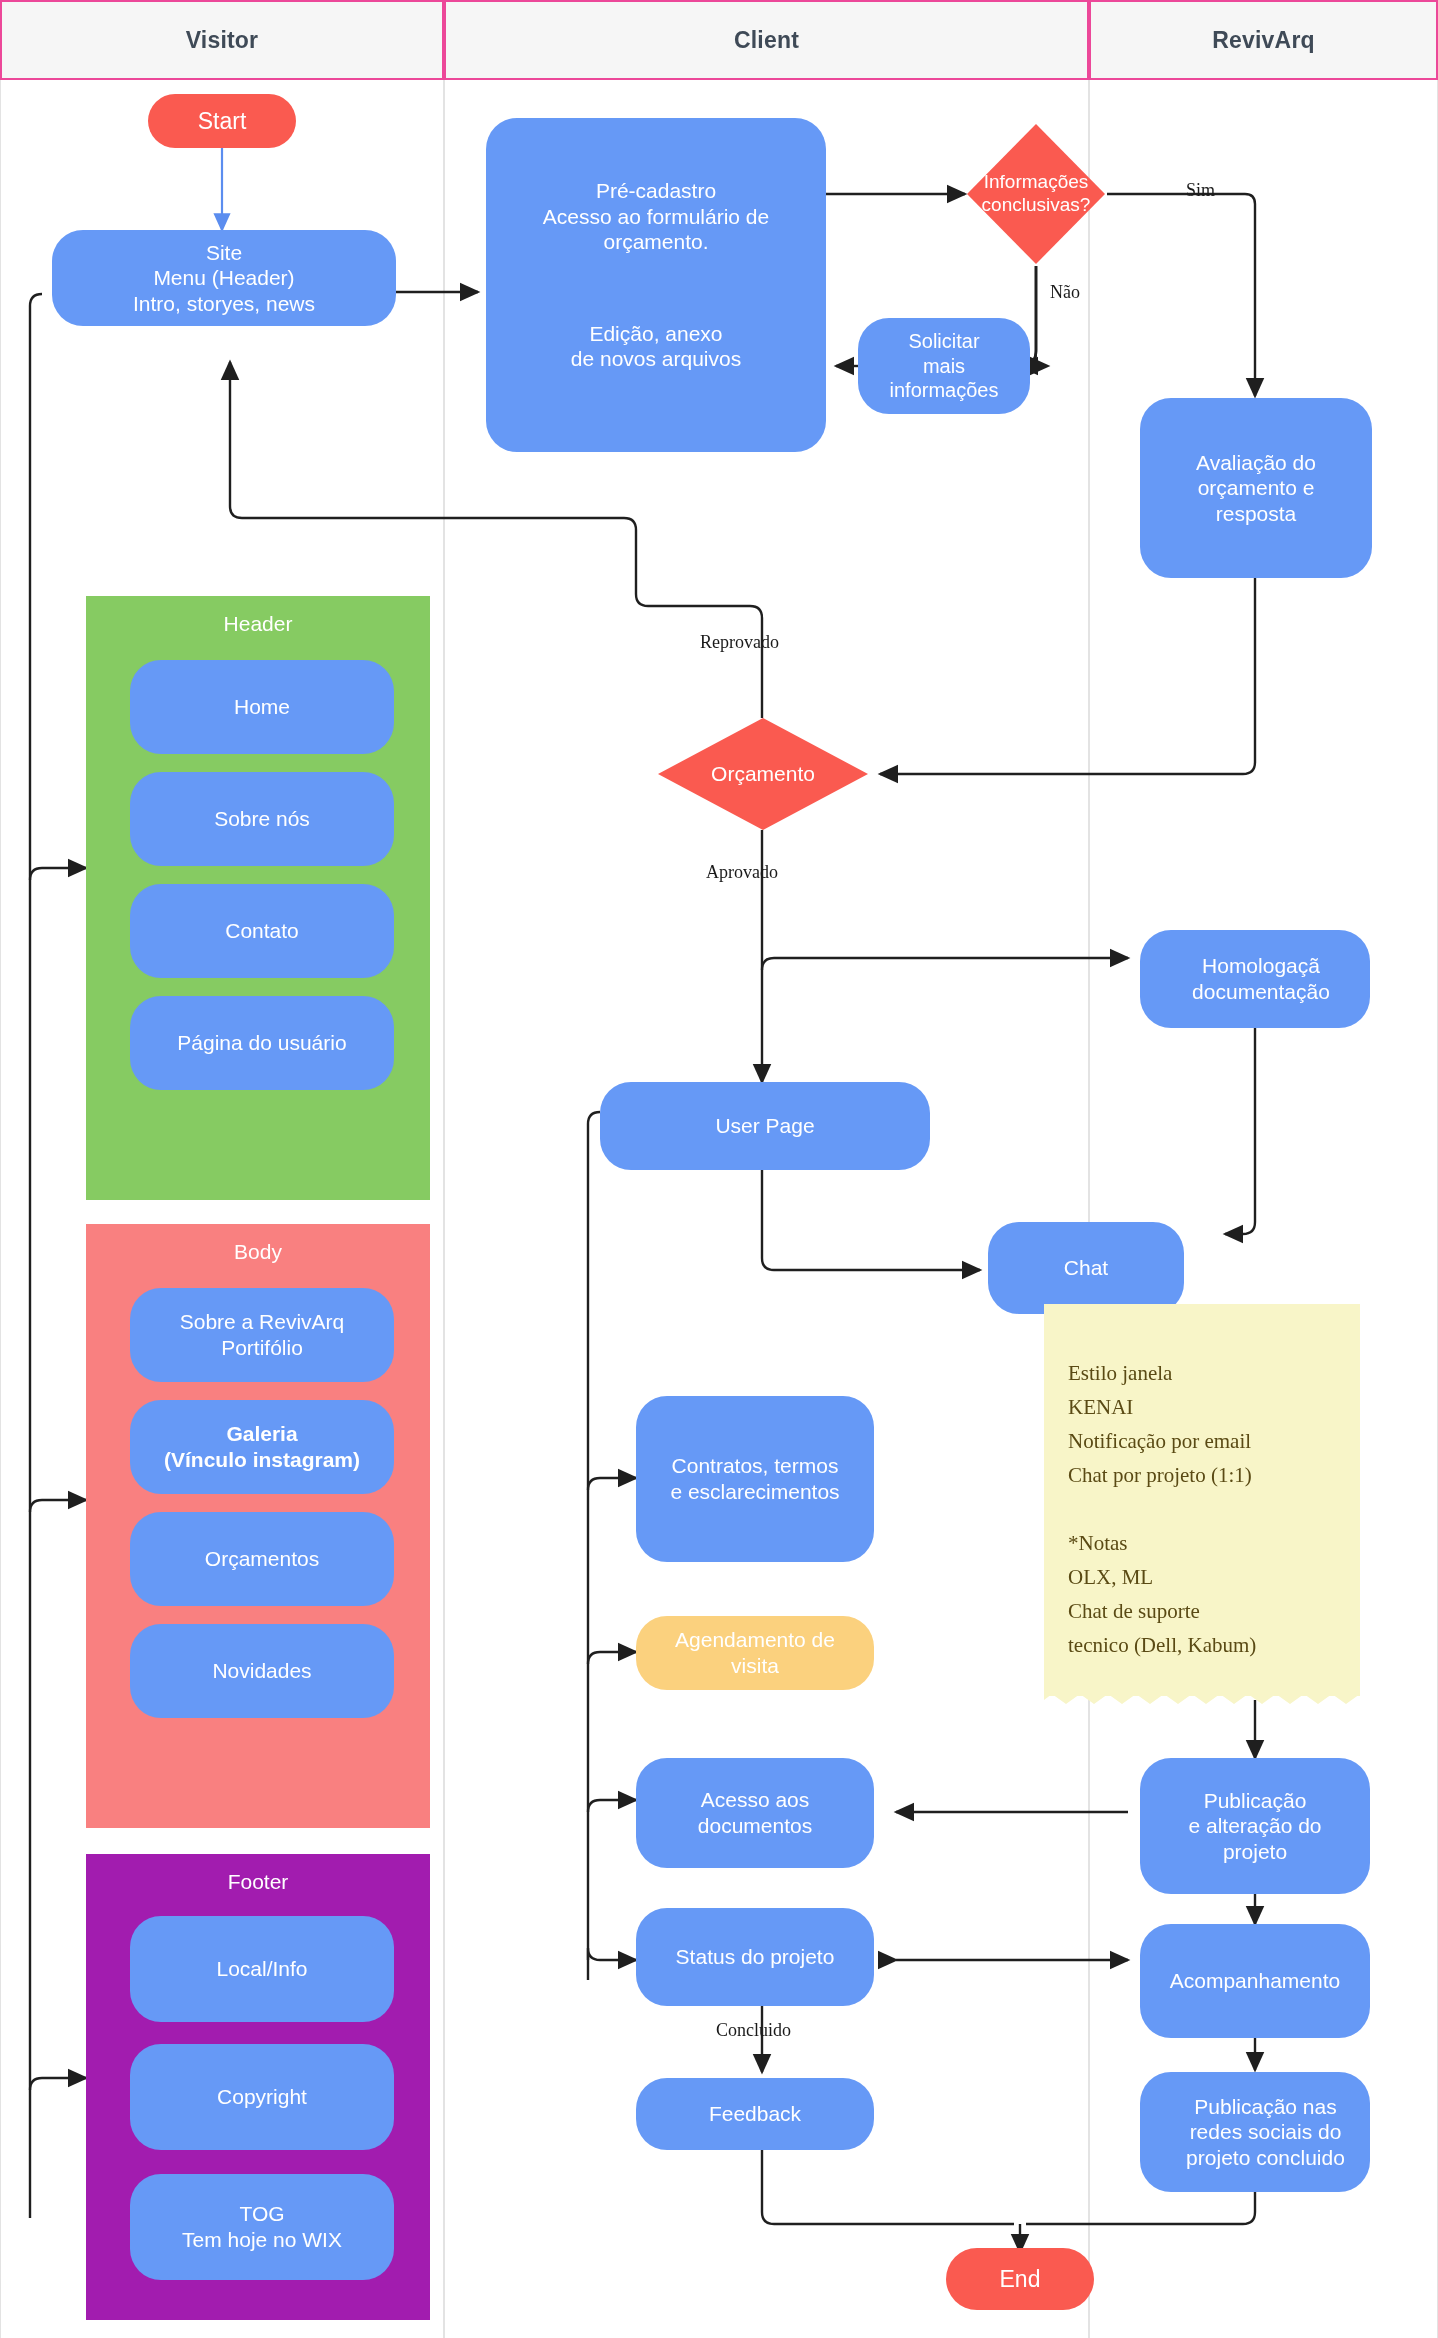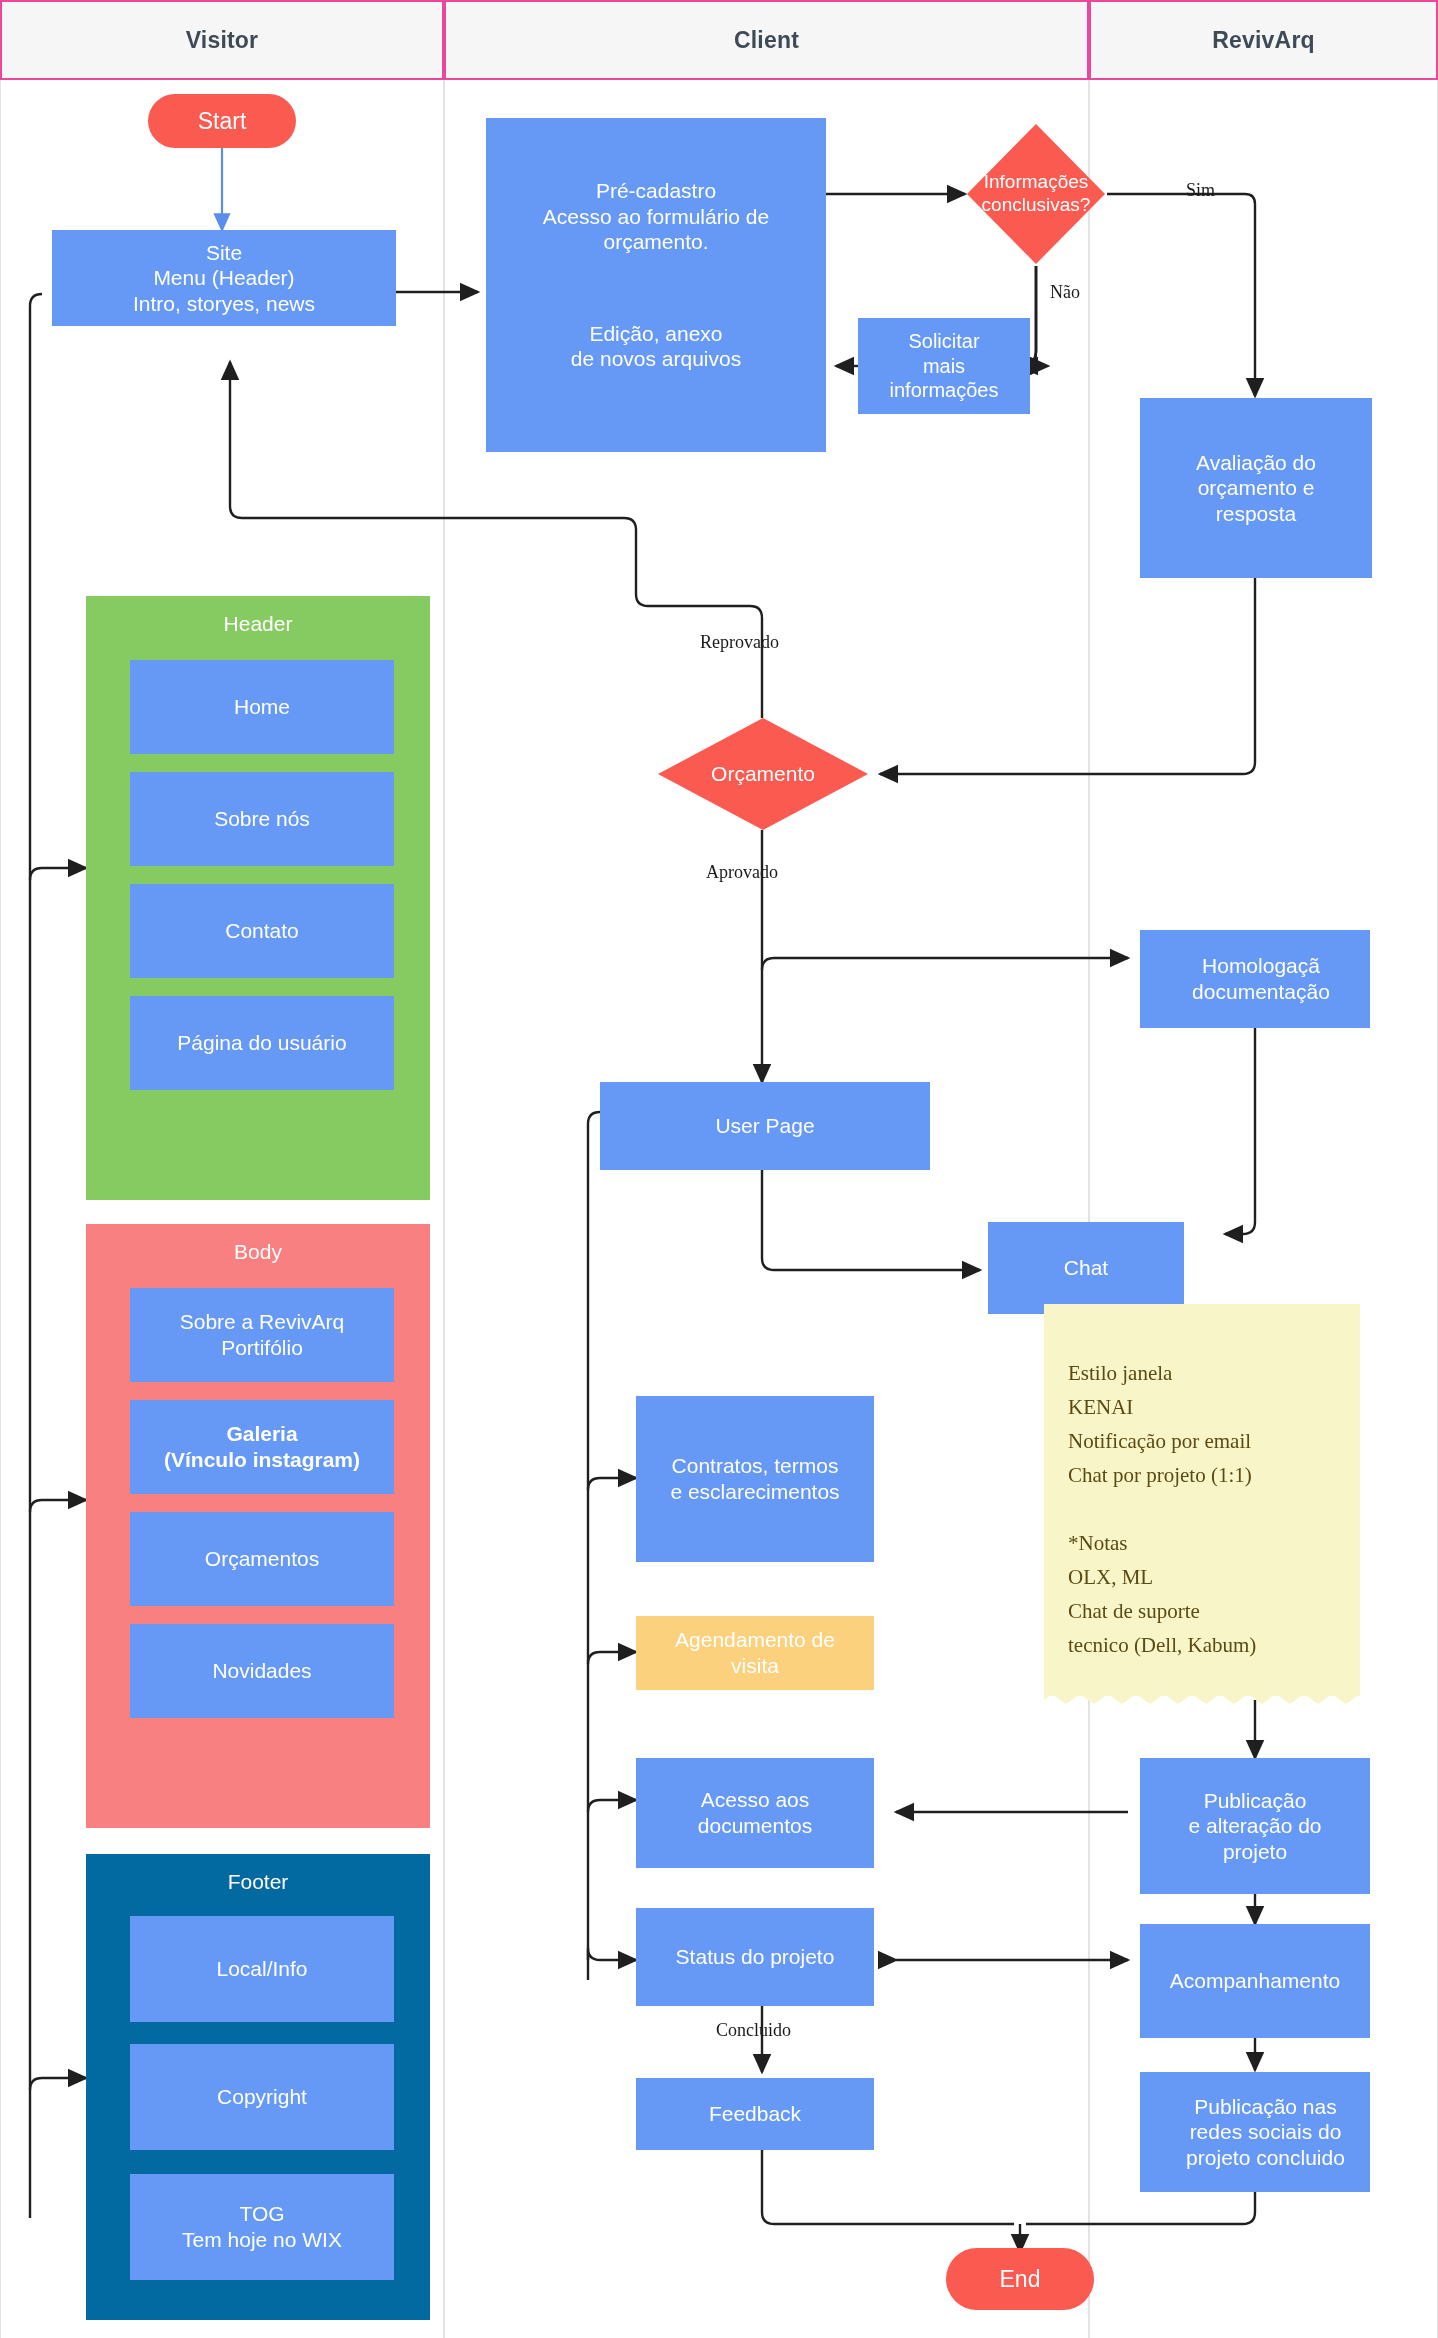--- a/index.html
+++ b/index.html
@@ -19,21 +19,21 @@
   .lane-body{
     position:absolute;top:80px;height:2258px;
     background:#ffffff;border-left:1px solid #e3e3e3;border-right:1px solid #e3e3e3;
     box-sizing:border-box;
   }
 
   
   svg.edges{position:absolute;left:0;top:0;width:1438px;height:2338px;pointer-events:none;}
 
   
-  .node{position:absolute;box-sizing:border-box;display:flex;align-items:center;justify-content:center;text-align:center;}
+  .node{position:absolute;box-sizing:border-box;display:flex;align-items:center;justify-content:center;text-align:center;border-radius:31px;}
   .proc{background:#6699f6;color:#ffffff;font-size:21px;line-height:1.22;padding:4px 8px;}
   .proc-amber{background:#fbd17e;color:#ffffff;font-size:21px;line-height:1.22;padding:4px 8px;}
   .terminator{background:#fa5a50;color:#ffffff;font-size:23px;border-radius:34px;}
   .group{position:absolute;box-sizing:border-box;}
   .group-label{position:absolute;left:0;right:0;text-align:center;color:#ffffff;font-size:21px;}
   .diamond-wrap{position:absolute;}
   .diamond-txt{position:absolute;left:0;top:0;width:100%;height:100%;
     display:flex;align-items:center;justify-content:center;text-align:center;
     color:#ffffff;font-size:21px;line-height:1.2;white-space:pre-line;z-index:2;}
 
@@ -279,21 +279,21 @@
 (Vínculo instagram)</span>
     </div>
     <div class="node proc" style="left:44px;top:288px;width:264px;height:94px;">
       <span>Orçamentos</span>
     </div>
     <div class="node proc" style="left:44px;top:400px;width:264px;height:94px;">
       <span>Novidades</span>
     </div>
   </div>
 
-  <div class="group" style="left:86px;top:1854px;width:344px;height:466px;background:#0369a1;padding-left:32px;">
+  <div class="group" style="left:86px;top:1854px;width:344px;height:466px;background:#a21caf;padding-left:32px;">
     <div class="group-label" style="top:16px;">Footer</div>
     <div class="node proc" style="left:44px;top:62px;width:264px;height:106px;">
       <span>Local/Info</span>
     </div>
     <div class="node proc" style="left:44px;top:190px;width:264px;height:106px;">
       <span>Copyright</span>
     </div>
     <div class="node proc" style="left:44px;top:320px;width:264px;height:106px;white-space:pre-line;">
       <span>TOG
 Tem hoje no WIX</span>

